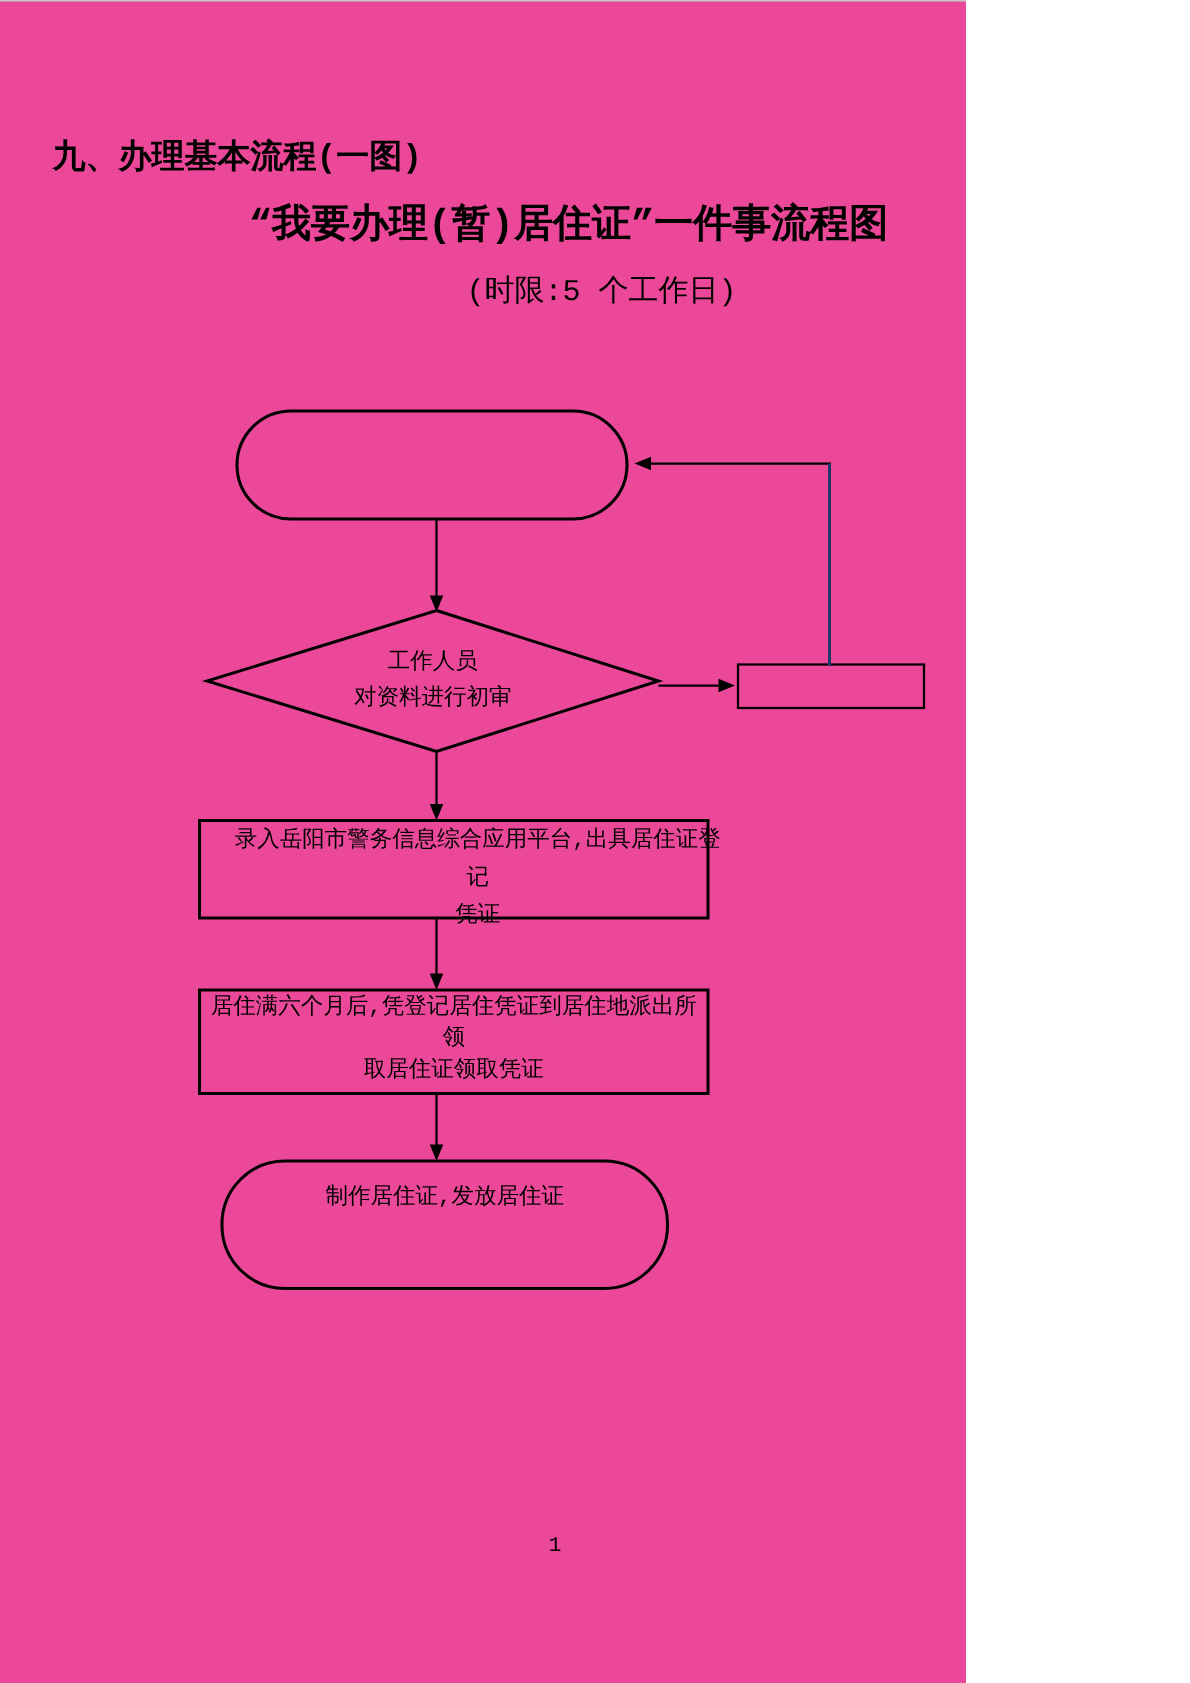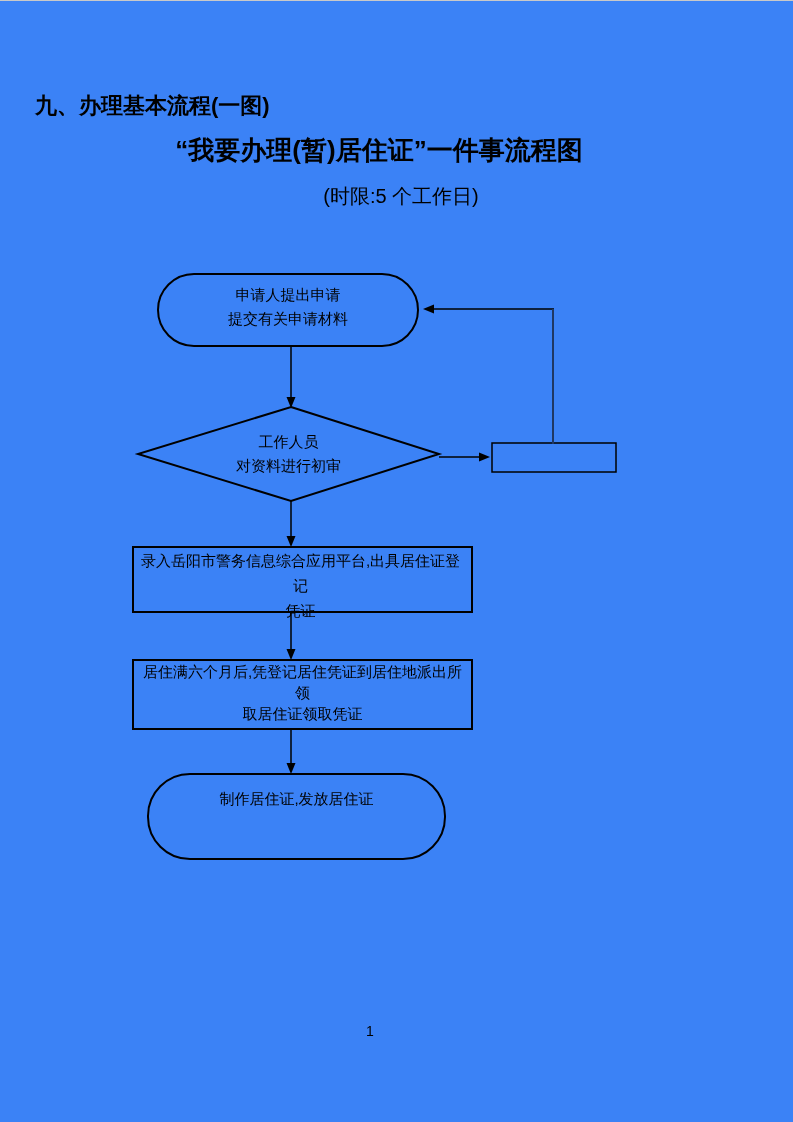--- a/index.html
+++ b/index.html
@@ -1,21 +1,21 @@
 <!DOCTYPE html>
 <html><head>
 <meta charset="utf-8">
 <style>
   html,body{margin:0;padding:0;background:#fff;}
   .page{
     position:relative;
-    width:793px;height:1122px;
-    background:#3b82f6;
+    width:644px;height:1122px;
+    background:#ec4899;
     border-top:1px solid #c9c9c9;
-    font-family:Liberation Sans, sans-serif;
+    font-family:Liberation Mono, monospace;
     color:#000;
     overflow:hidden;
   }
   .section-heading{
     position:absolute;left:35px;top:90px;
     font-size:22px;line-height:30px;font-weight:bold;
     white-space:nowrap;
   }
   .doc-title{
     position:absolute;left:0;top:130px;width:758px;
@@ -34,21 +34,21 @@
   .fc-label{
     position:absolute;
     text-align:center;
     font-size:15px;line-height:24px;
     white-space:pre-line;
   }
   .lbl-start{left:158px;top:282px;width:260px;}
   .lbl-decision{left:138px;top:429px;width:301px;}
   .lbl-branch{left:420px;top:398px;width:122px;font-size:14px;line-height:22px;}
   .lbl-correction{left:492px;top:442px;width:124px;line-height:29px;}
-  .lbl-step1{left:136px;top:547px;width:329px;line-height:25px;}
+  .lbl-step1{left:154px;top:547px;width:329px;line-height:25px;}
   .lbl-step2{left:138px;top:660px;width:329px;line-height:21px;}
   .lbl-end{left:148px;top:786px;width:297px;}
   .page-number{
     position:absolute;left:0;top:1020px;width:740px;
     text-align:center;font-size:14px;line-height:20px;
   }
 </style>
 </head>
 <body>
 
@@ -90,22 +90,20 @@
     <g fill="#000000" stroke="none">
       <polygon points="291,407 286.5,396 295.5,396"></polygon>
       <polygon points="291,546 286.5,535 295.5,535"></polygon>
       <polygon points="291,659 286.5,648 295.5,648"></polygon>
       <polygon points="291,773 286.5,762 295.5,762"></polygon>
       <polygon points="490,456 479,451.5 479,460.5"></polygon>
       <polygon points="423,308 434,303.5 434,312.5"></polygon>
     </g>
   </svg>
 
-  <div class="fc-label lbl-start">申请人提出申请
-提交有关申请材料</div>
 
   <div class="fc-label lbl-decision">工作人员
 对资料进行初审</div>
 
 
 
   <div class="fc-label lbl-step1">录入岳阳市警务信息综合应用平台,出具居住证登记
 凭证</div>
 
   <div class="fc-label lbl-step2">居住满六个月后,凭登记居住凭证到居住地派出所领

